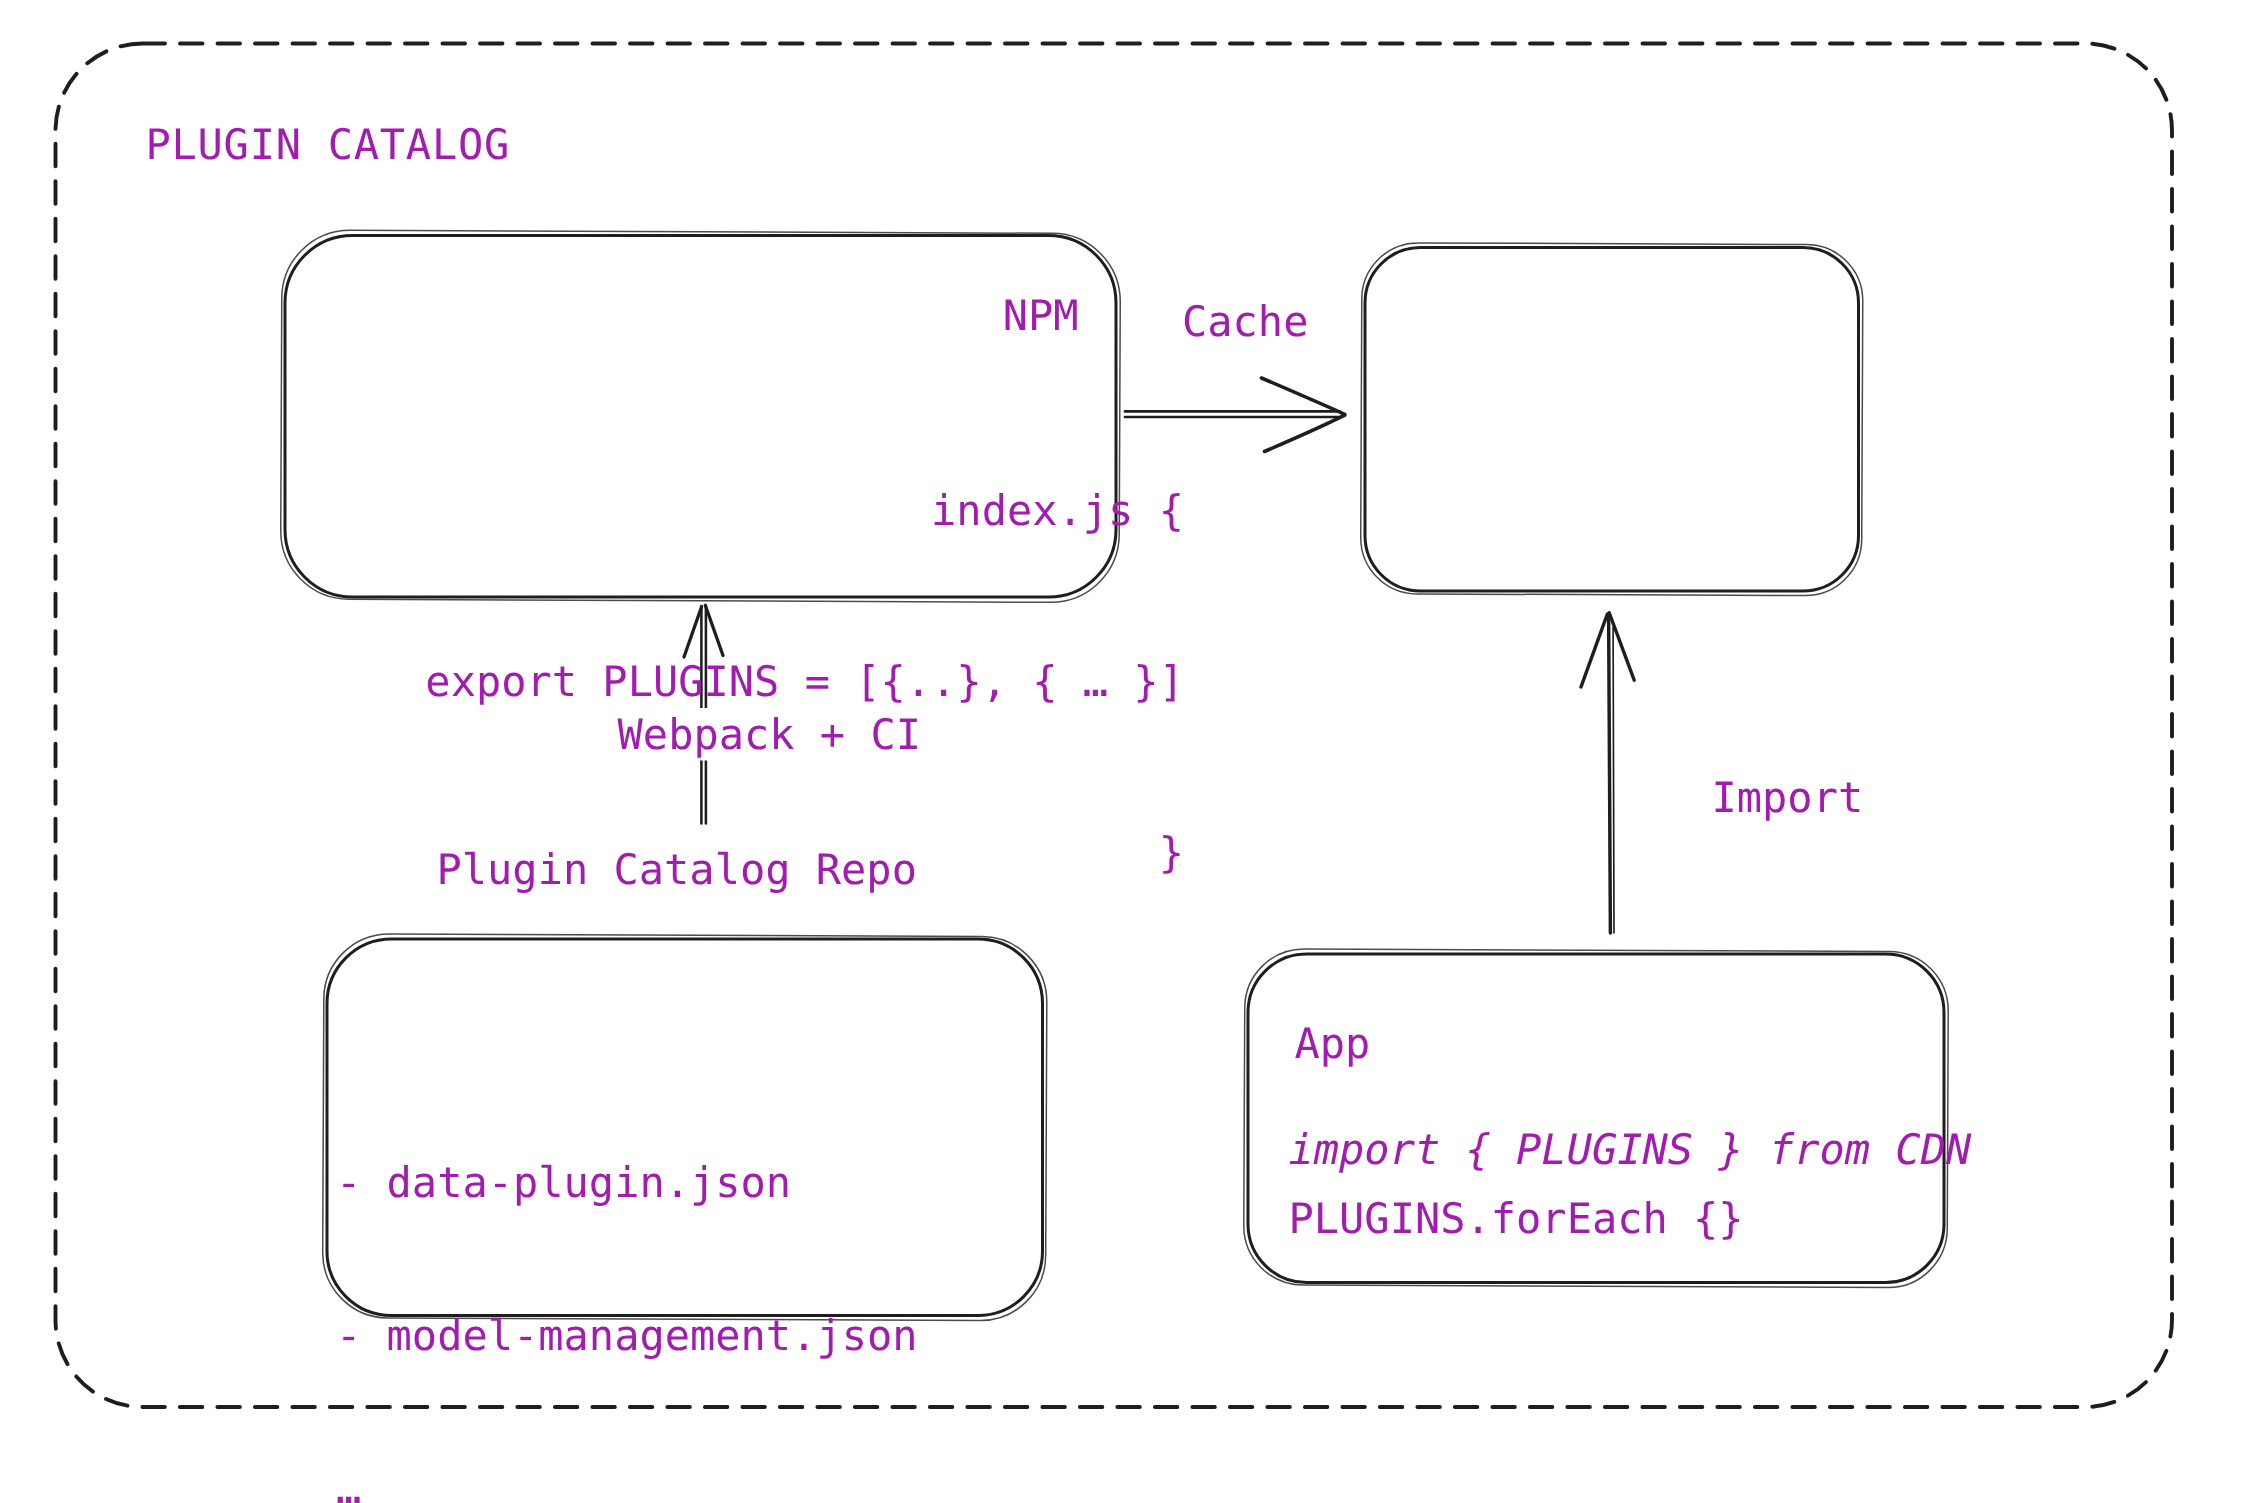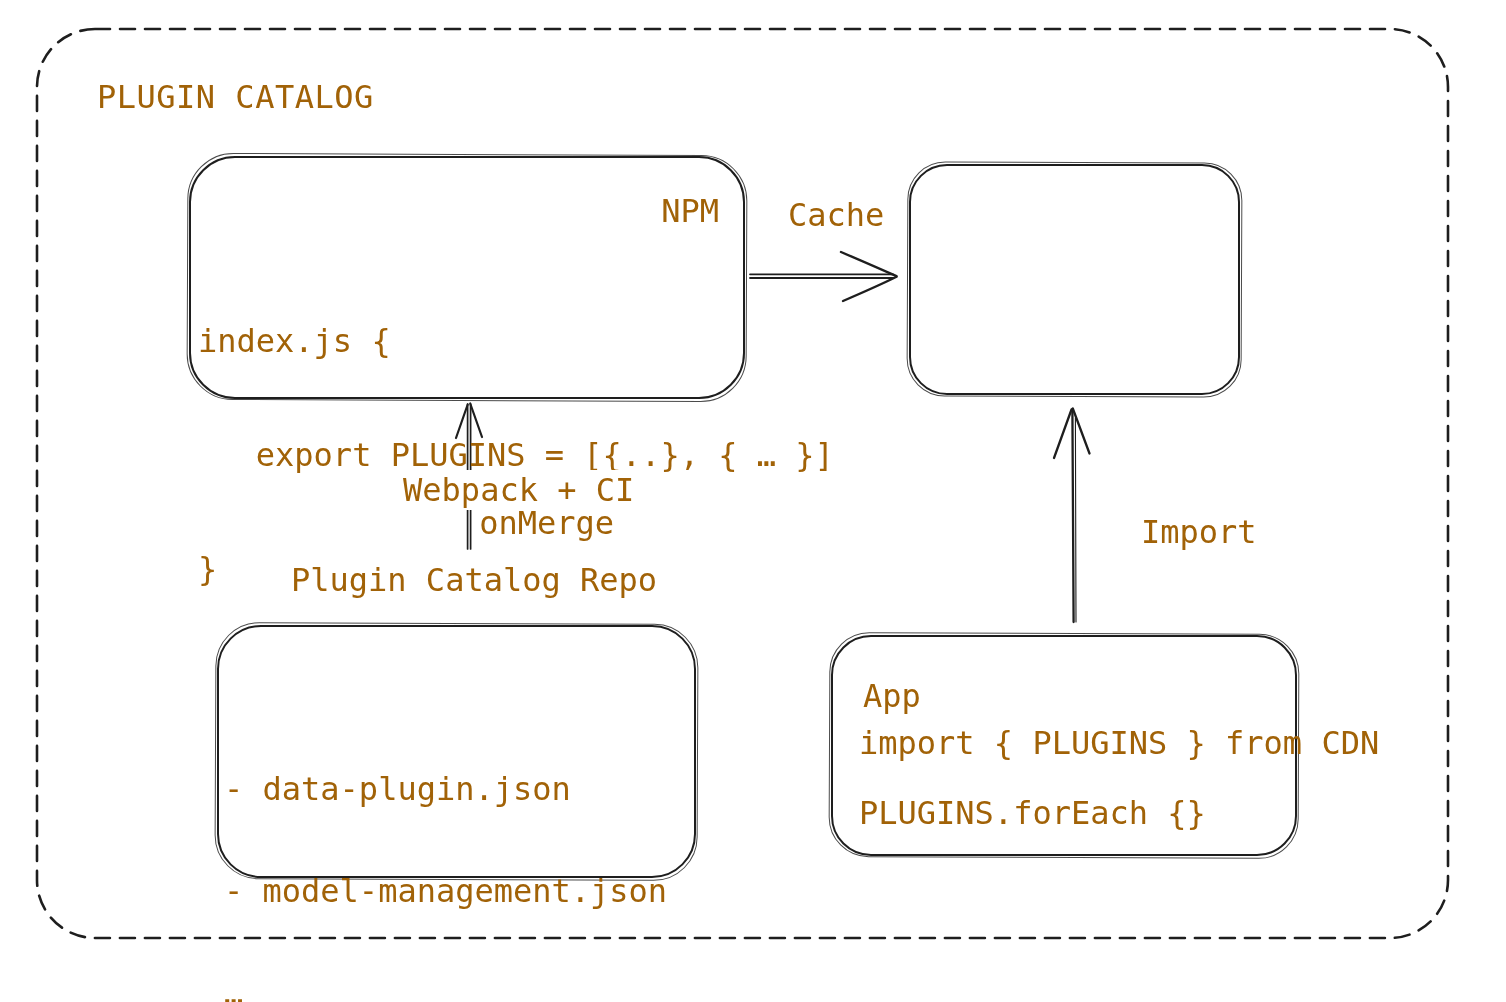--- a/index.html
+++ b/index.html
@@ -1,22 +1,22 @@
 <!DOCTYPE html>
 <html><head>
 <meta charset="utf-8">
 <style>
   html,body{margin:0;padding:0;background:#ffffff;}
   .canvas{
     position:relative;
     width:1506px;height:1002px;
     background:#ffffff;
-    color:#a16207;
+    color:#a21caf;
     font-family:"DejaVu Sans Mono","Liberation Mono",monospace;
-    font-size:32px;
+    font-size:28px;
     overflow:hidden;
   }
   .svg-layer{position:absolute;left:0;top:0;z-index:1;}
   
   .node{
     position:absolute;
     border:2.2px solid #1e1e1e;
     background:#ffffff;
     z-index:2;
     box-sizing:border-box;
@@ -66,45 +66,42 @@
         <path d="M1054 458 L1071.5 409.5" stroke-width="2.3"></path>
         <path d="M1089.5 453.5 L1072.8 408.5" stroke-width="2.3"></path>
       </g>
     </g>
   </svg>
 
   <div class="txt" style="left:97px;top:82px;letter-spacing:0.5px;">PLUGIN CATALOG</div>
 
   <div class="node" style="left:189px;top:156px;width:556px;height:243px;border-radius:46px;"></div>
   <div class="txt center" style="left:189px;top:196px;width:530px;">NPM</div>
-  <div class="txt code" style="left:198px;top:246px;">
+  <div class="txt code" style="left:233px;top:246px;text-align:right;">
     <div>index.js {</div>
     <div>   export PLUGINS = [{..}, { … }]</div>
     <div>}</div>
   </div>
 
   <div class="txt" style="left:788px;top:200px;">Cache</div>
 
   <div class="node" style="left:909px;top:164px;width:331px;height:231px;border-radius:38px;"></div>
 
   <div class="txt center" style="left:320px;top:445px;width:300px;z-index:3;">
     <span class="arrow-label-bg">Webpack + CI</span>
-  </div>
-  <div class="txt center" style="left:320px;top:478px;width:300px;z-index:3;">
-    <span class="arrow-label-bg">onMerge</span>
   </div>
 
   <div class="txt" style="left:291px;top:565px;">Plugin Catalog Repo</div>
   <div class="node" style="left:217px;top:625px;width:479px;height:253px;border-radius:44px;"></div>
   <div class="txt files" style="left:224px;top:704px;">
     <div>- data-plugin.json</div>
     <div>- model-management.json</div>
     <div>…</div>
   </div>
 
   <div class="txt" style="left:1109px;top:517px;margin-left:32px;">Import</div>
 
   <div class="node" style="left:831px;top:635px;width:466px;height:221px;border-radius:40px;"></div>
   <div class="txt" style="left:863px;top:681px;">App</div>
-  <div class="txt" style="left:859px;top:728px;">import { PLUGINS } from CDN</div>
+  <div class="txt" style="left:859px;top:752px;font-style:italic;">import { PLUGINS } from CDN</div>
   <div class="txt" style="left:859px;top:798px;">PLUGINS.forEach {}</div>
 
 </div>
 
 </body></html>

